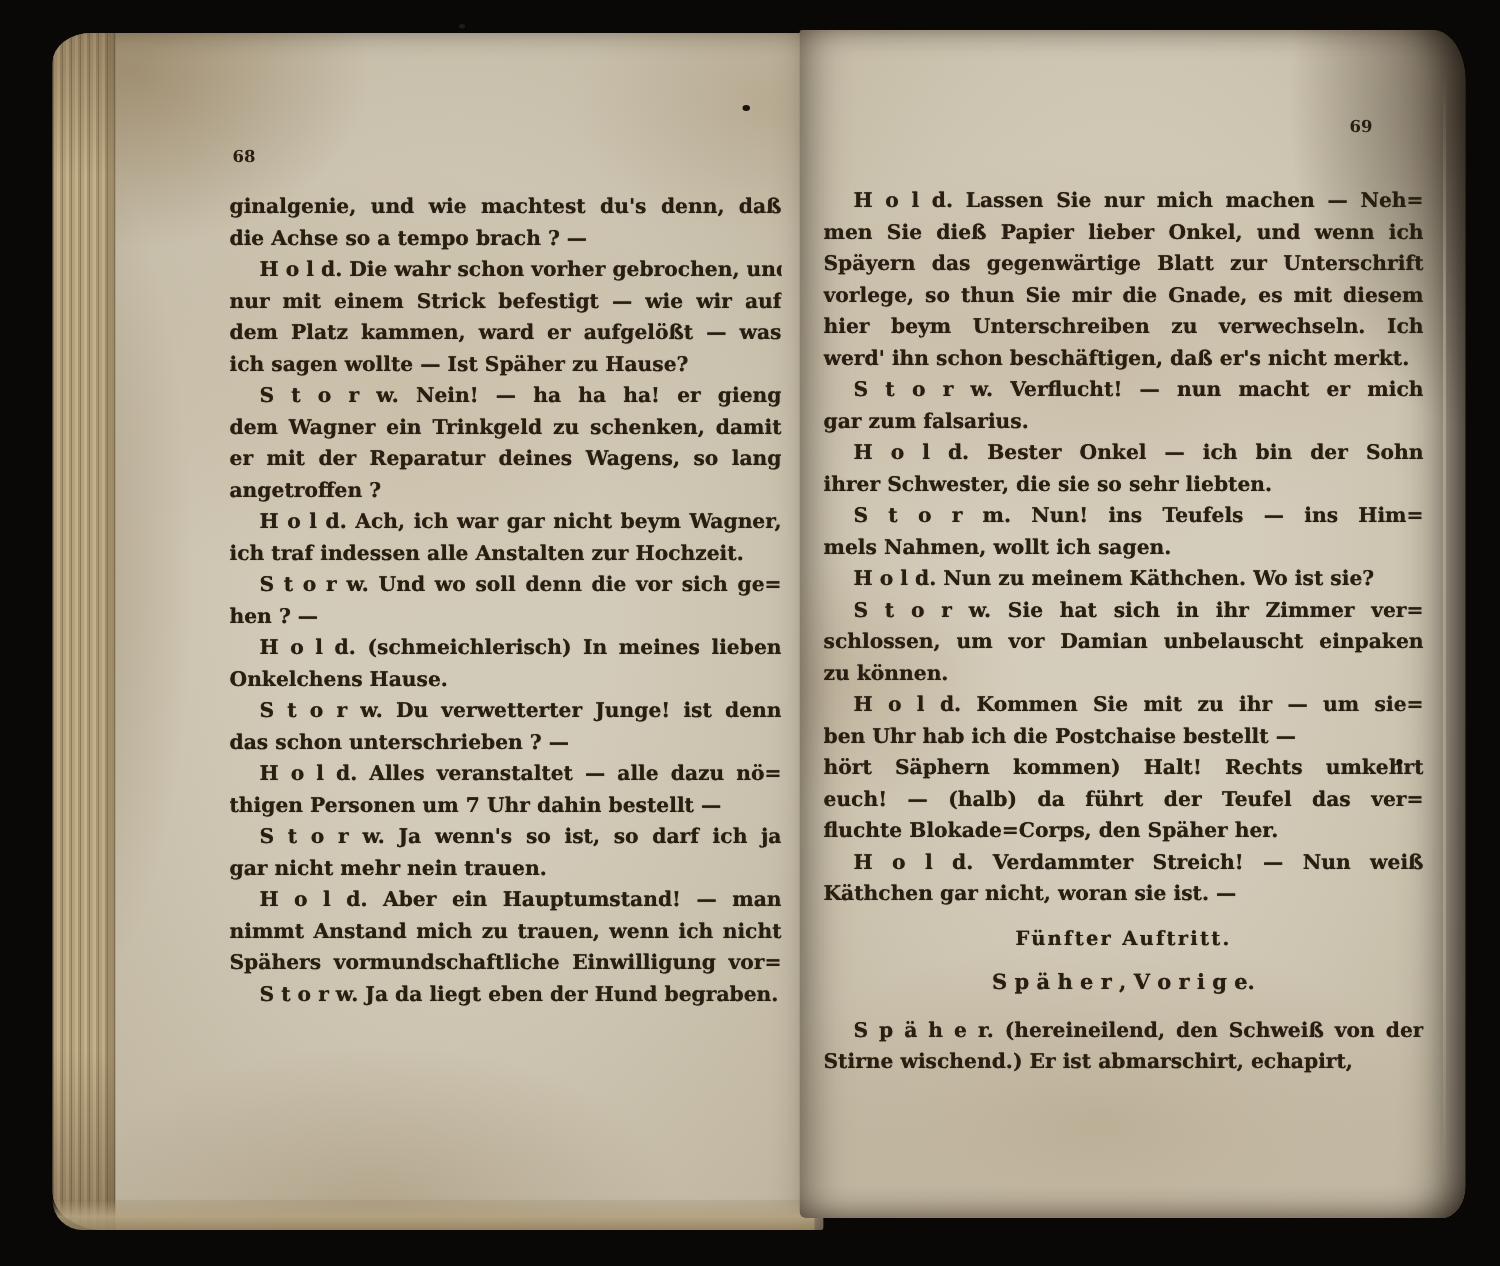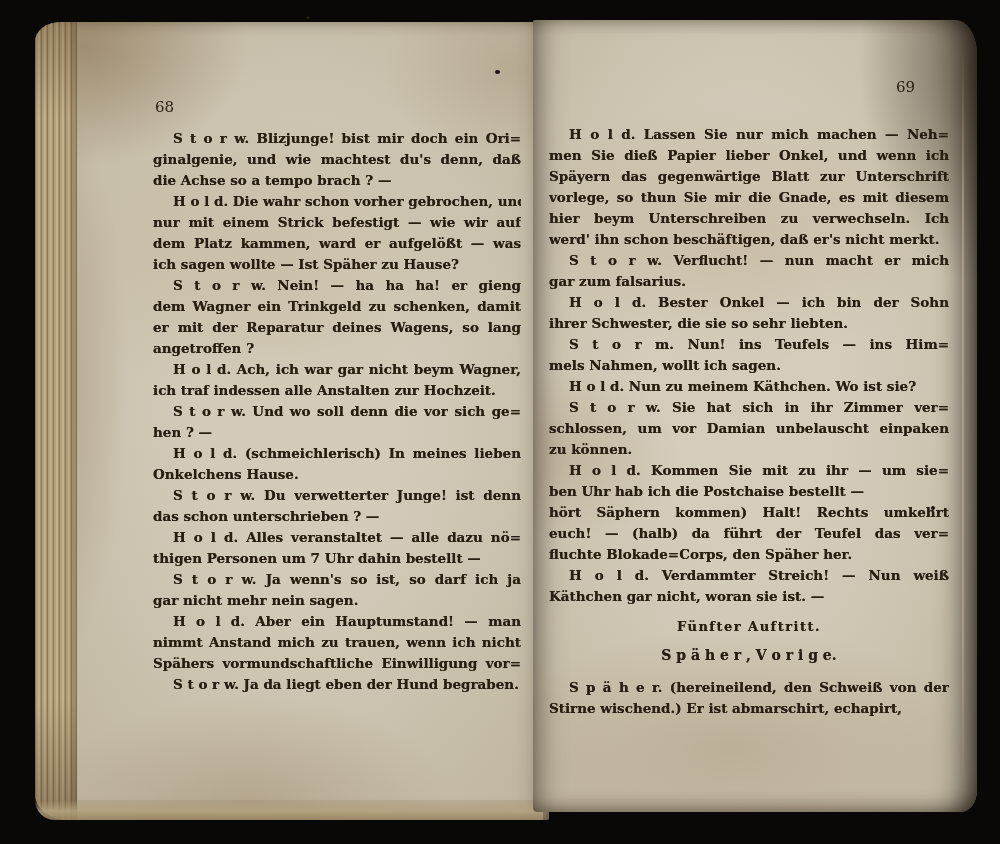--- a/index.html
+++ b/index.html
@@ -59,42 +59,41 @@
   .textcol{
     position:absolute;color:#281e11;font-weight:bold;
     font-size:13.5px;line-height:21px;
     text-shadow:0 0 .5px rgba(40,30,16,.8);
   }
   .textcol-left{left:118px;top:106px;width:368px;}
   .textcol-right{left:16px;top:104px;width:400px;}
   .line{text-align:justify;text-align-last:justify;overflow:hidden;white-space:nowrap;}
   .line.last{text-align-last:left;}
   .line.indent{text-indent:20px;}
-  .pagenum{position:absolute;color:#281e11;font-weight:normal;font-size:15px;}
+  .pagenum{position:absolute;color:#281e11;font-weight:bold;font-size:11px;}
   .pagenum-left{left:120px;top:76px;}
   .pagenum-right{right:62px;top:58px;}
   .scene-heading{margin-top:9px;text-align:center;text-align-last:center;letter-spacing:1.5px;font-size:13px;}
   .scene-cast{margin-top:8px;margin-bottom:11px;text-align:left;text-align-last:center;font-size:14px;}
 
   .speck{position:absolute;background:#18120b;border-radius:50%;}
   .speck1{left:495px;top:70px;width:5px;height:4px;}
   .speck2{left:931px;top:506px;width:4px;height:4px;}
   .speck3{left:306px;top:16px;width:4px;height:3px;background:#241b10;}
 </style>
 </head>
 <body>
 
 <div class="book">
 
   <div class="page-left">
     <div class="fore-edge-left"></div>
     <div class="bottom-edge-left"></div>
     <div class="pagenum pagenum-left">68</div>
     <div class="textcol textcol-left" id="left-lines">
-        <div class="line indent">S t o r w.  Blizjunge!  bist mir doch ein Ori=</div>
         <div class="line">ginalgenie,  und  wie  machtest  du's  denn,  daß</div>
         <div class="line last">die Achse so a tempo brach ? —</div>
         <div class="line indent">H o l d.  Die wahr schon vorher gebrochen, und</div>
         <div class="line">nur mit einem Strick befestigt — wie wir auf</div>
         <div class="line">dem Platz kammen,  ward er aufgelößt — was</div>
         <div class="line last">ich sagen wollte — Ist Späher zu Hause?</div>
         <div class="line indent">S t o r w.  Nein!  —  ha ha ha!  er gieng</div>
         <div class="line">dem Wagner ein Trinkgeld zu schenken, damit</div>
         <div class="line">er mit der Reparatur deines Wagens, so lang</div>
         <div class="line last">angetroffen ?</div>
@@ -102,21 +101,21 @@
         <div class="line last">ich traf indessen alle Anstalten zur Hochzeit.</div>
         <div class="line indent">S t o r w.  Und wo soll denn die vor sich ge=</div>
         <div class="line last">hen ? —</div>
         <div class="line indent">H o l d.  (schmeichlerisch)  In  meines  lieben</div>
         <div class="line last">Onkelchens Hause.</div>
         <div class="line indent">S t o r w.  Du verwetterter Junge!  ist denn</div>
         <div class="line last">das schon unterschrieben ? —</div>
         <div class="line indent">H o l d.  Alles veranstaltet  —  alle dazu nö=</div>
         <div class="line last">thigen  Personen um 7 Uhr dahin bestellt —</div>
         <div class="line indent">S t o r w.  Ja wenn's so ist, so darf ich ja</div>
-        <div class="line last">gar nicht mehr nein sagen.</div>
+        <div class="line last">gar nicht mehr nein trauen.</div>
         <div class="line indent">H o l d.  Aber  ein  Hauptumstand!  —  man</div>
         <div class="line">nimmt Anstand mich zu trauen, wenn ich nicht</div>
         <div class="line">Spähers vormundschaftliche Einwilligung vor=</div>
         <div class="line indent last">S t o r w. Ja da liegt eben der Hund begraben.</div>
       </div>
   </div>
 
   <div class="page-right">
     <div class="right-stack-line"></div>
     <div class="pagenum pagenum-right">69</div>

